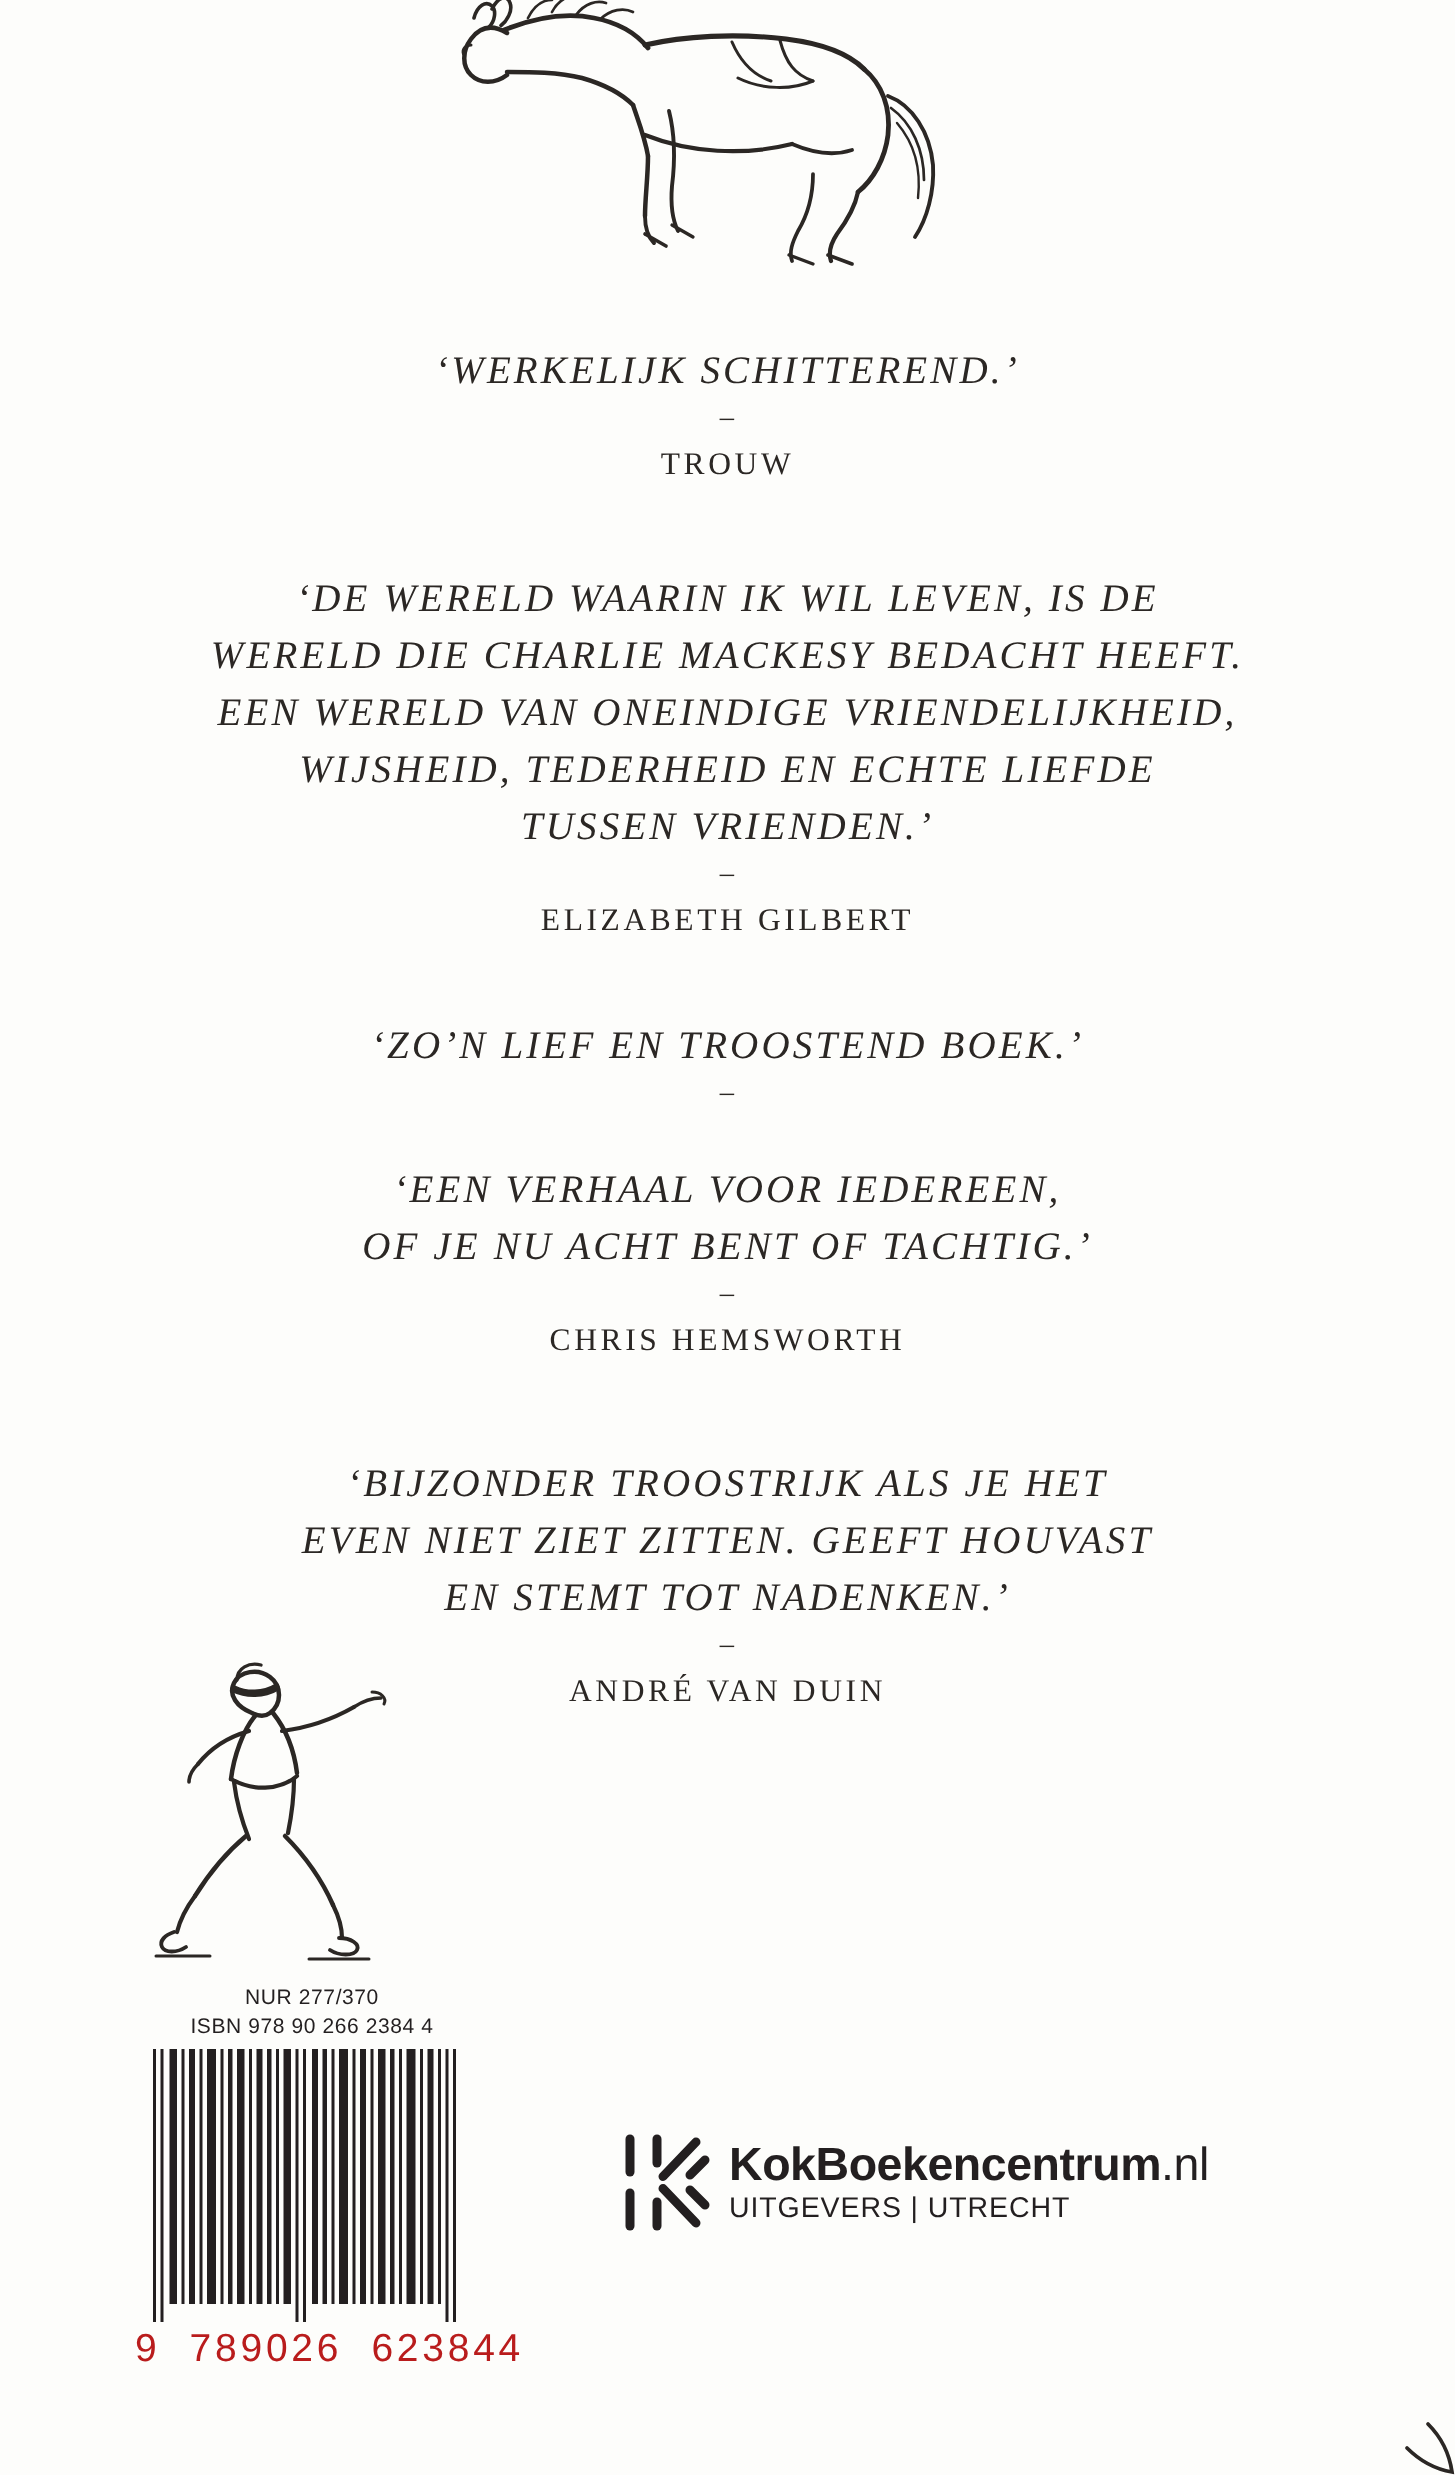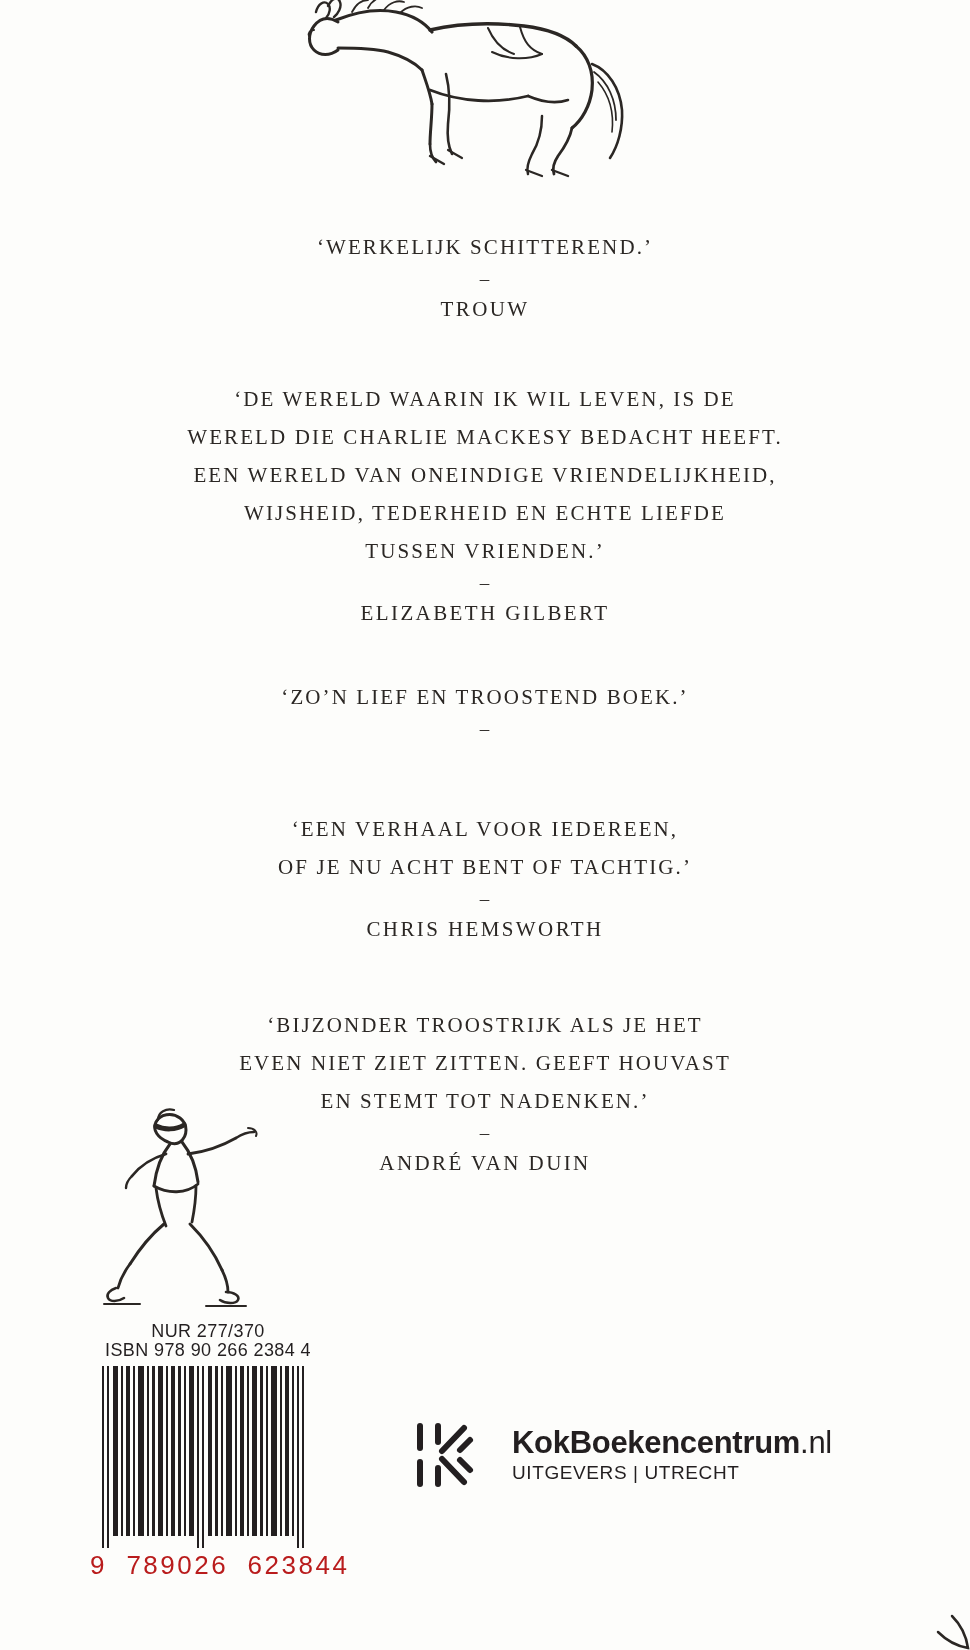--- a/index.html
+++ b/index.html
@@ -39,46 +39,47 @@
     top: 228px;
     left: 0;
     width: 970px;
     text-align: center;
   }
   .quote-group {
     margin-bottom: 40px;
   }
   .quote-text {
     font-family: "Liberation Serif", serif;
-    font-size: 21px;
+    font-size: 26px;
     letter-spacing: 2.1px;
     line-height: 38px;
     color: #2b2724;
     white-space: pre-line;
     font-variant: small-caps;
     text-transform: uppercase;
+    font-style: italic;
   }
   .quote-dash {
     font-size: 19px;
     line-height: 26px;
     color: #2b2724;
     letter-spacing: 1px;
   }
   .quote-author {
     font-family: "Liberation Serif", serif;
     font-size: 21px;
     letter-spacing: 2.4px;
     line-height: 34px;
     color: #2b2724;
     text-transform: uppercase;
   }
 
   .g0 { margin-bottom: 54px; }
   .g1 { margin-bottom: 48px; }
-  .g2 { margin-bottom: 68px; }
+  .g2 { margin-bottom: 32px; }
   .g3 { margin-bottom: 60px; }
   .g4 { margin-bottom: 4px; }
 
   
   .boy-art {
     position: absolute;
     left: 96px;
     top: 1108px;
     width: 230px;
     height: 220px;
@@ -86,21 +87,21 @@
 
   
   .barcode-block {
     position: absolute;
     left: 88px;
     top: 1322px;
     width: 240px;
   }
   .nur-line, .isbn-line {
     font-family: "Liberation Sans", sans-serif;
-    font-size: 18px;
+    font-size: 14px;
     letter-spacing: 0.4px;
     color: #231f20;
     text-align: center;
     line-height: 19px;
   }
   .barcode-bars {
     margin-top: 6px;
     height: 182px;
     width: 215px;
     margin-left: 12px;
@@ -116,21 +117,21 @@
     white-space: pre;
   }
 
   
   .publisher {
     position: absolute;
     left: 408px;
     top: 1418px;
     display: flex;
     align-items: center;
-    gap: 30px;
+    gap: 4px;
   }
   .pub-mark {
     width: 74px;
     height: 74px;
   }
   .pub-textwrap {
     display: flex;
     flex-direction: column;
     justify-content: center;
   }

